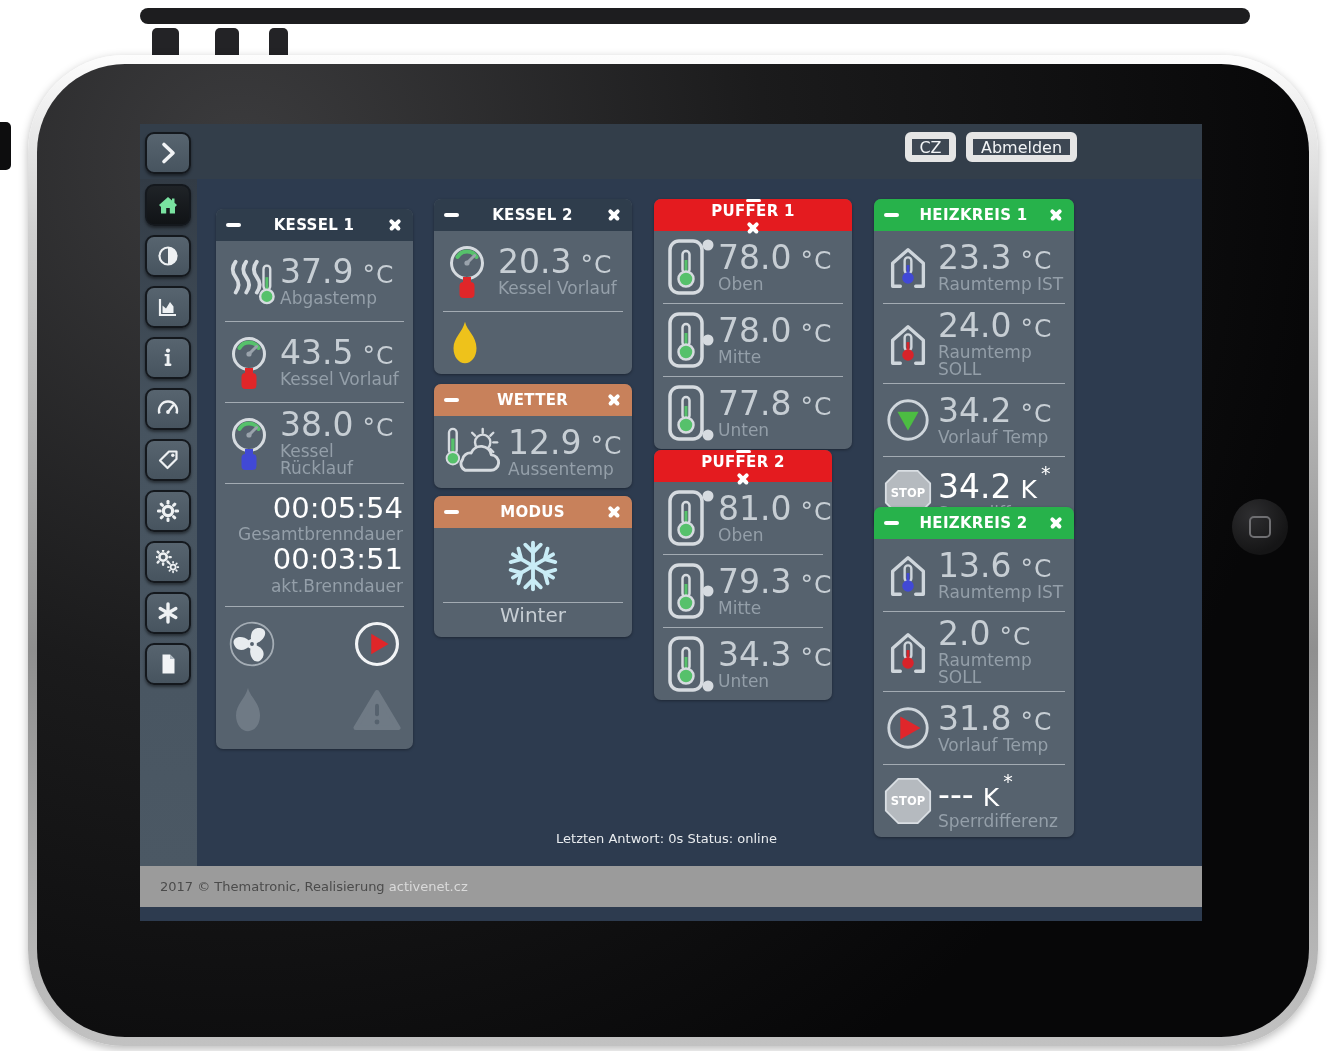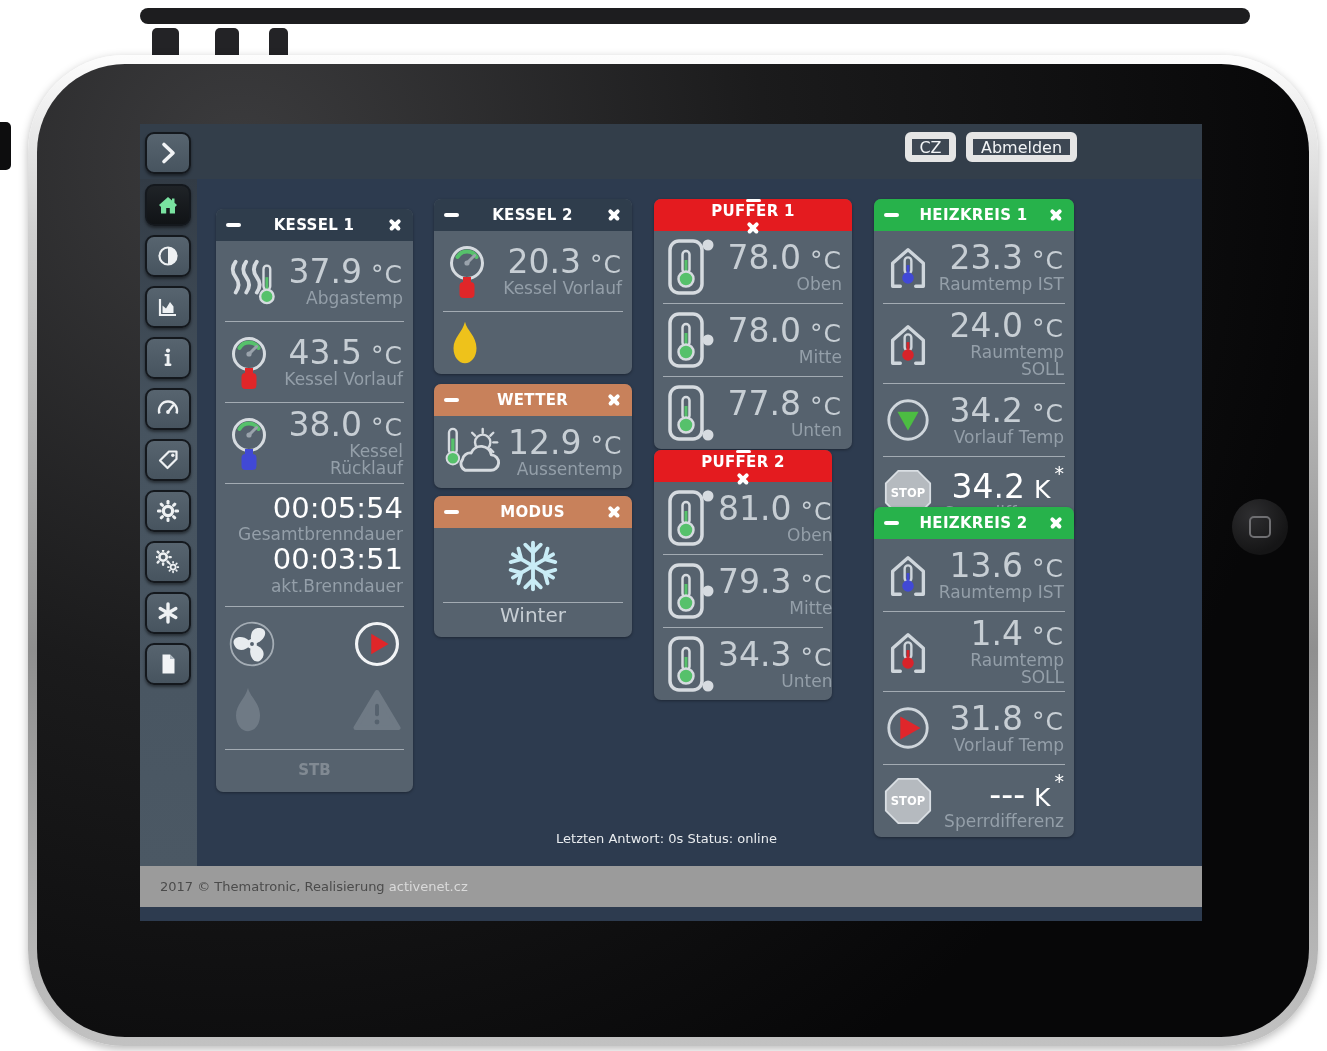--- a/index.html
+++ b/index.html
@@ -50,21 +50,21 @@
   .h-minus{width:15px;height:4px;background:#fff;border-radius:2px;cursor:pointer;}
   .h-x{position:relative;width:16px;height:16px;cursor:pointer;}
   .h-x::before,.h-x::after{content:"";position:absolute;left:1px;top:6.4px;width:14px;height:3.6px;background:#fff;border-radius:2px;}
   .h-x::before{transform:rotate(45deg);} .h-x::after{transform:rotate(-45deg);}
   .hdr-kessel{background:#2f3d4c;} .hdr-weather{background:#c8815b;} .hdr-puffer{background:#e41b1f;flex-direction:column;} .hdr-heiz{background:#27b24b;}
 
   .row{display:flex;align-items:center;margin:0 9px;padding:5px 1px;min-height:62px;}
   .row.tall{min-height:70px;}
   .row + .row, .sep{border-top:1px solid rgba(240,244,247,0.5);}
   .icon{flex:0 0 54px;display:flex;justify-content:flex-start;align-items:center;}
-  .val{flex:1;text-align:right;line-height:1.02;}
+  .val{flex:1;line-height:1.02;}
   .num{font-size:33px;color:#c7ced4;}
   .unit{font-size:25px;color:#c7ced4;margin-left:9px;letter-spacing:1px;}
   .star{color:#fff;font-size:19px;vertical-align:18px;margin-left:3px;}
   .lbl{display:block;font-size:17px;color:#949fa9;margin-top:1px;}
   .bright .num,.bright .unit{color:#ffffff;}
 
   .timers{margin:0 9px;padding:9px 1px 10px;text-align:right;}
   .tnum{display:block;font-size:29px;color:#fff;line-height:1.05;}
   .grid{margin:0 9px;padding:13px 3px 15px;display:grid;grid-template-columns:1fr 1fr;row-gap:18px;align-items:center;}
   .cell.r{justify-self:end;}
@@ -348,21 +348,20 @@
                 <svg class="ic" width="40" height="48" viewBox="0 0 40 52">
                   <use href="#i-flame"></use>
                 </svg>
               </span>
             <span class="cell r">
                 <svg class="ic" width="48" height="44" viewBox="0 0 54 48">
                   <use href="#i-warn"></use>
                 </svg>
               </span>
           </div>
-          <div class="stb sep">STB</div>
         </div>
 
         <div class="panel" style="left:294px;top:75px;width:198px;">
           <div class="panel-h hdr-kessel">
             <span class="h-minus"></span>
             <span class="ttl">KESSEL 2</span>
             <span class="h-x"></span>
           </div>
           <div class="row tall">
             <span class="icon" style="color:#e02629">
@@ -534,21 +533,21 @@
                 </svg>
               </span>
             <span class="val"><span><span class="num">13.6</span><span class="unit">°C</span></span><span class="lbl">Raumtemp IST</span></span>
           </div>
           <div class="row">
             <span class="icon" style="color:#d8232a">
                 <svg class="ic" width="48" height="48" viewBox="0 0 50 50">
                   <use href="#i-house"></use>
                 </svg>
               </span>
-            <span class="val"><span><span class="num">1.4</span><span class="unit">°C</span></span><span class="lbl">Raumtemp SOLL</span></span>
+            <span class="val"><span><span class="num">2.0</span><span class="unit">°C</span></span><span class="lbl">Raumtemp SOLL</span></span>
           </div>
           <div class="row">
             <span class="icon">
                 <svg class="ic" width="48" height="48" viewBox="0 0 50 50">
                   <use href="#i-valve-right"></use>
                 </svg>
               </span>
             <span class="val"><span><span class="num">31.8</span><span class="unit">°C</span></span><span class="lbl">Vorlauf Temp</span></span>
           </div>
           <div class="row bright">

